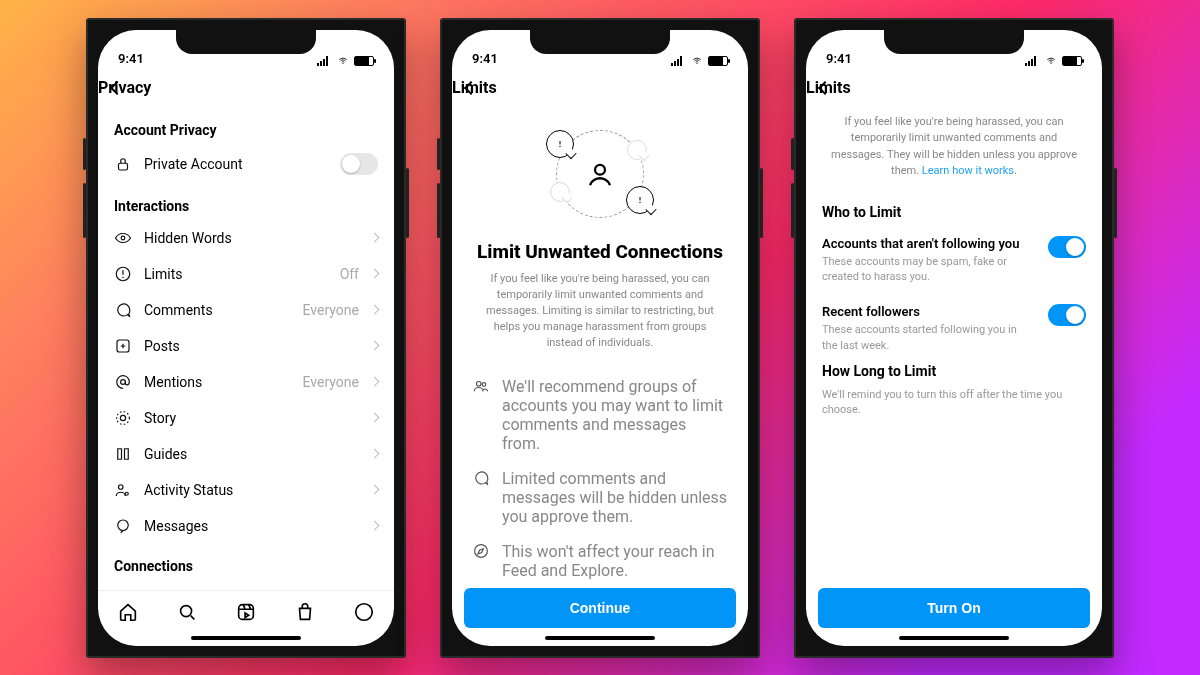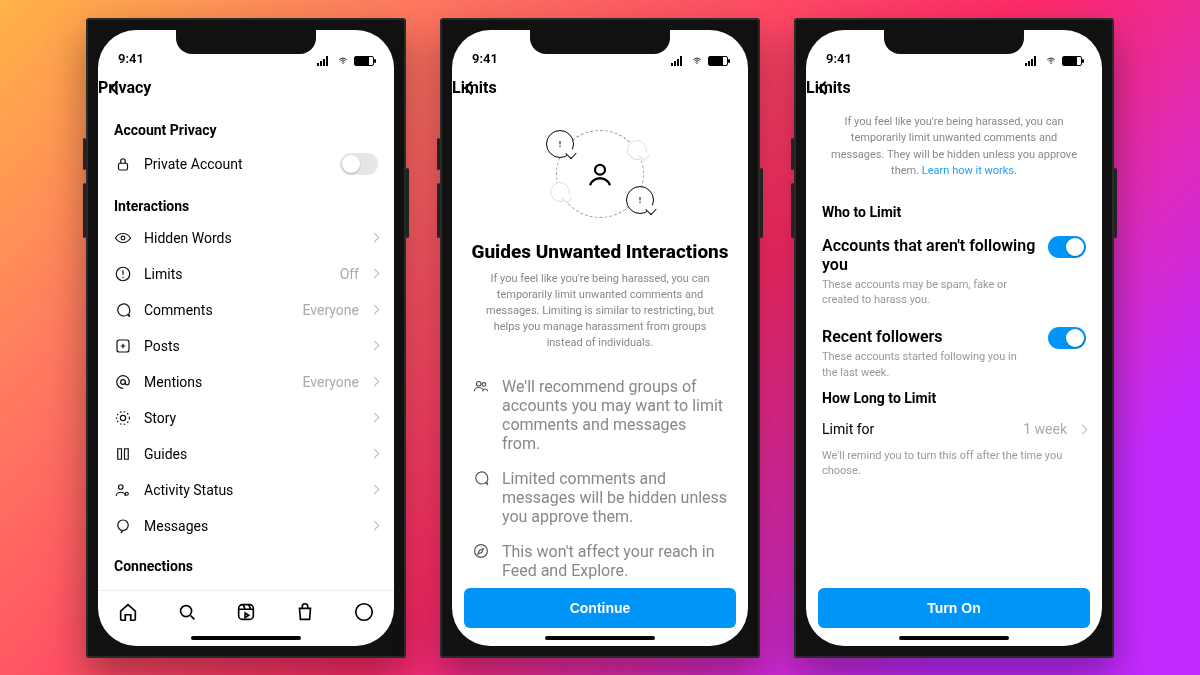--- a/index.html
+++ b/index.html
@@ -121,21 +121,21 @@
   .primary-btn{
     margin:auto 12px 18px;
     background:#0095f6;color:#fff;
     height:40px;border-radius:6px;border:none;
     display:flex;align-items:center;justify-content:center;
     font-size:14px;font-weight:600;
   }
   
   .intro3{font-size:11px;color:#888;text-align:center;line-height:1.5;padding:6px 6px 10px;}
   .intro3 a{color:#1da1f2;text-decoration:none;}
-  .opt-title{font-size:16px;font-weight:600;}
+  .opt-title{font-size:13px;font-weight:600;}
   .opt-desc{font-size:11px;color:#999;line-height:1.4;margin-top:3px;padding-right:8px;}
   .opt{display:flex;align-items:flex-start;justify-content:space-between;gap:10px;padding:10px 0;}
 </style>
 </head>
 <body>
 
 <div class="phone">
   <div class="side-btn"></div>
   <div class="screen">
     <div class="notch"></div>
@@ -338,21 +338,21 @@
           </div>
         <div class="bubble br">
             <svg viewBox="0 0 24 24" width="12" height="12" stroke="#000" stroke-width="2" fill="none">
               <path d="M12 6v7"></path>
               <circle cx="12" cy="17" r="1.3" fill="#000" stroke="none"></circle>
             </svg>
           </div>
         <div class="bubble faded tr"></div>
         <div class="bubble faded bl"></div>
       </div>
-      <div class="h2">Guides Unwanted Interactions</div>
+      <div class="h2">Limit Unwanted Connections</div>
       <div class="para">If you feel like you're being harassed, you can temporarily limit unwanted comments and messages. Limiting is similar to restricting, but helps you manage harassment from groups instead of individuals.</div>
       <div class="bullets">
         <div class="bullet">
           <span class="icon">
               <svg viewBox="0 0 24 24">
                 <circle cx="9" cy="9" r="3"></circle>
                 <circle cx="16" cy="10" r="2.4"></circle>
                 <path d="M3 19c0-3 3-5 6-5s6 2 6 5M14 19c.4-2 2-3 3.5-3s3 1 3.5 3"></path>
               </svg>
             </span>
@@ -426,23 +426,18 @@
       <div class="opt">
         <div style="flex:1">
           <div class="opt-title">Recent followers</div>
           <div class="opt-desc">These accounts started following you in the last week.</div>
         </div>
         <span class="toggle on"></span>
       </div>
 
       <div class="section-h" style="margin-top:0">How Long to Limit</div>
 
-      <div class="row">
-        <span class="label">Limit for</span>
-        <span class="value">1 week</span>
-        <span class="chev-r"></span>
-      </div>
       <div class="opt-desc" style="margin-top:2px">We'll remind you to turn this off after the time you choose.</div>
     </div>
     <button class="primary-btn">Turn On</button>
     <div class="home-ind"></div>
   </div>
 </div>
 
 </body></html>

